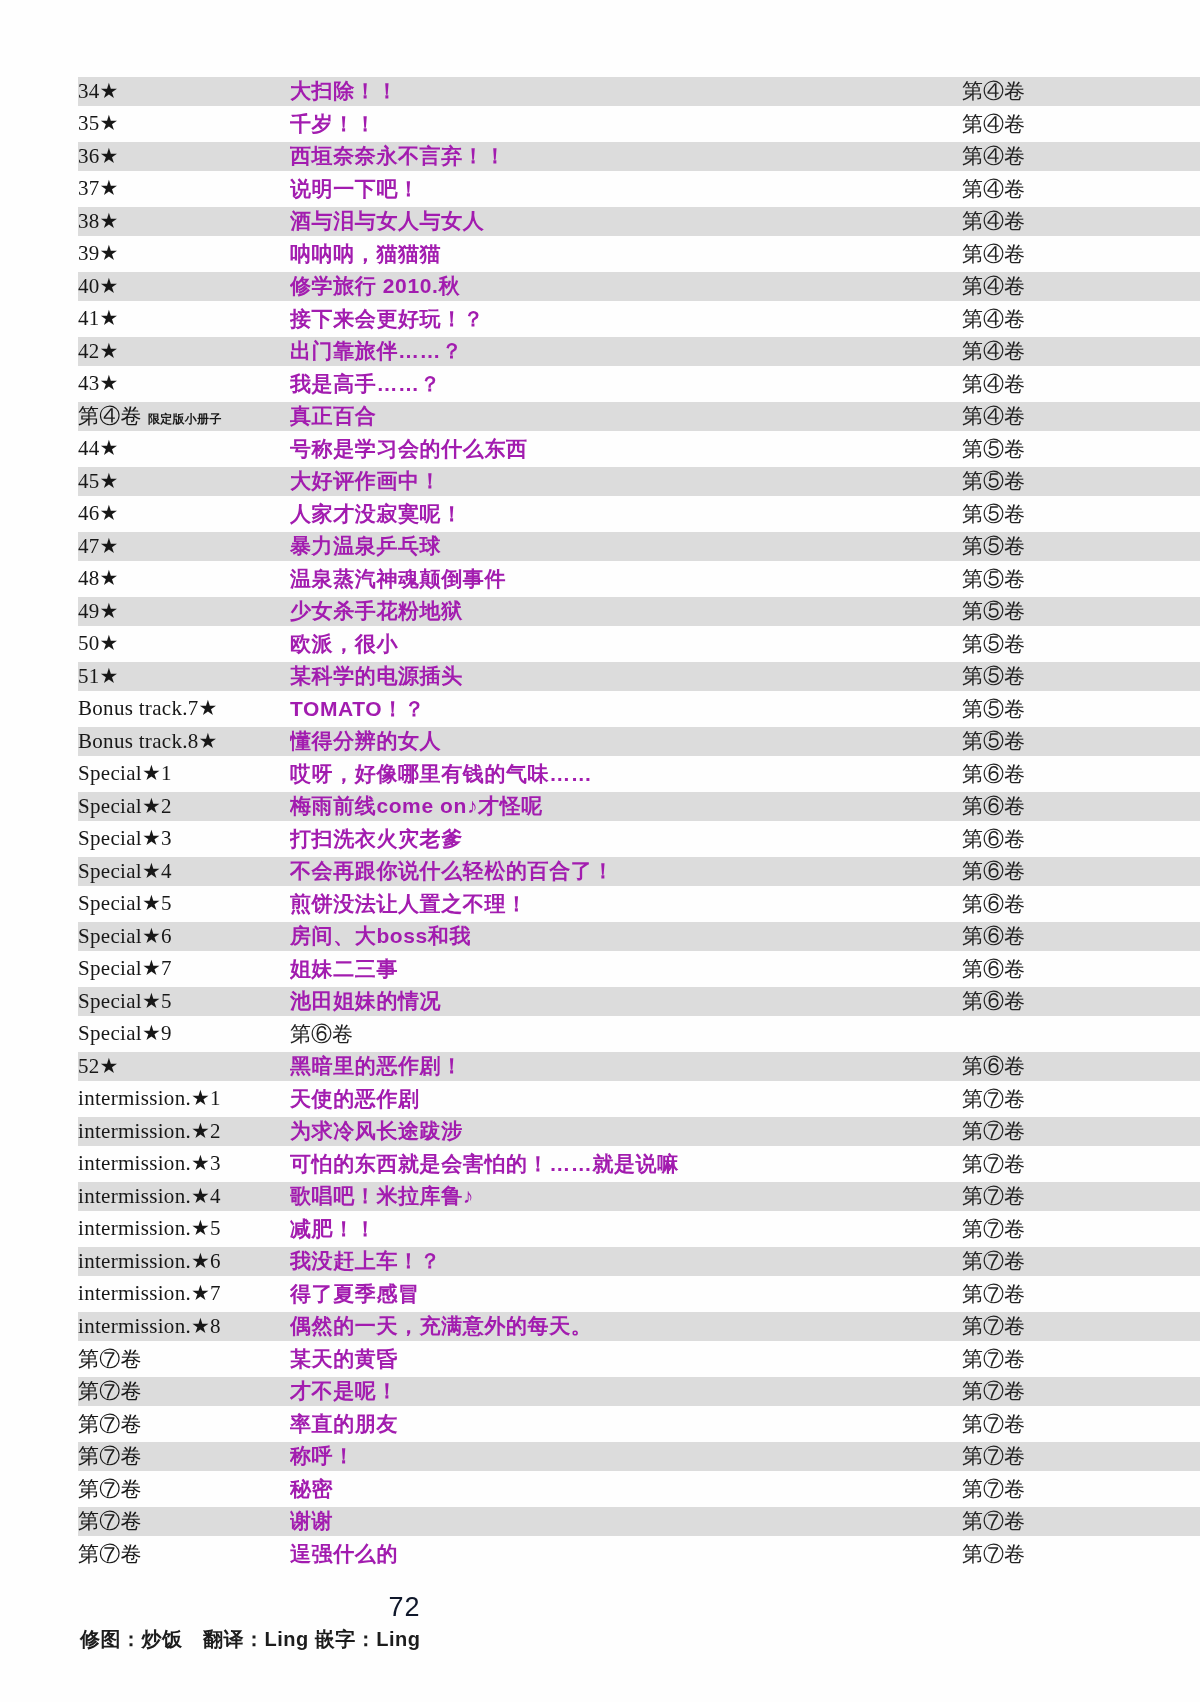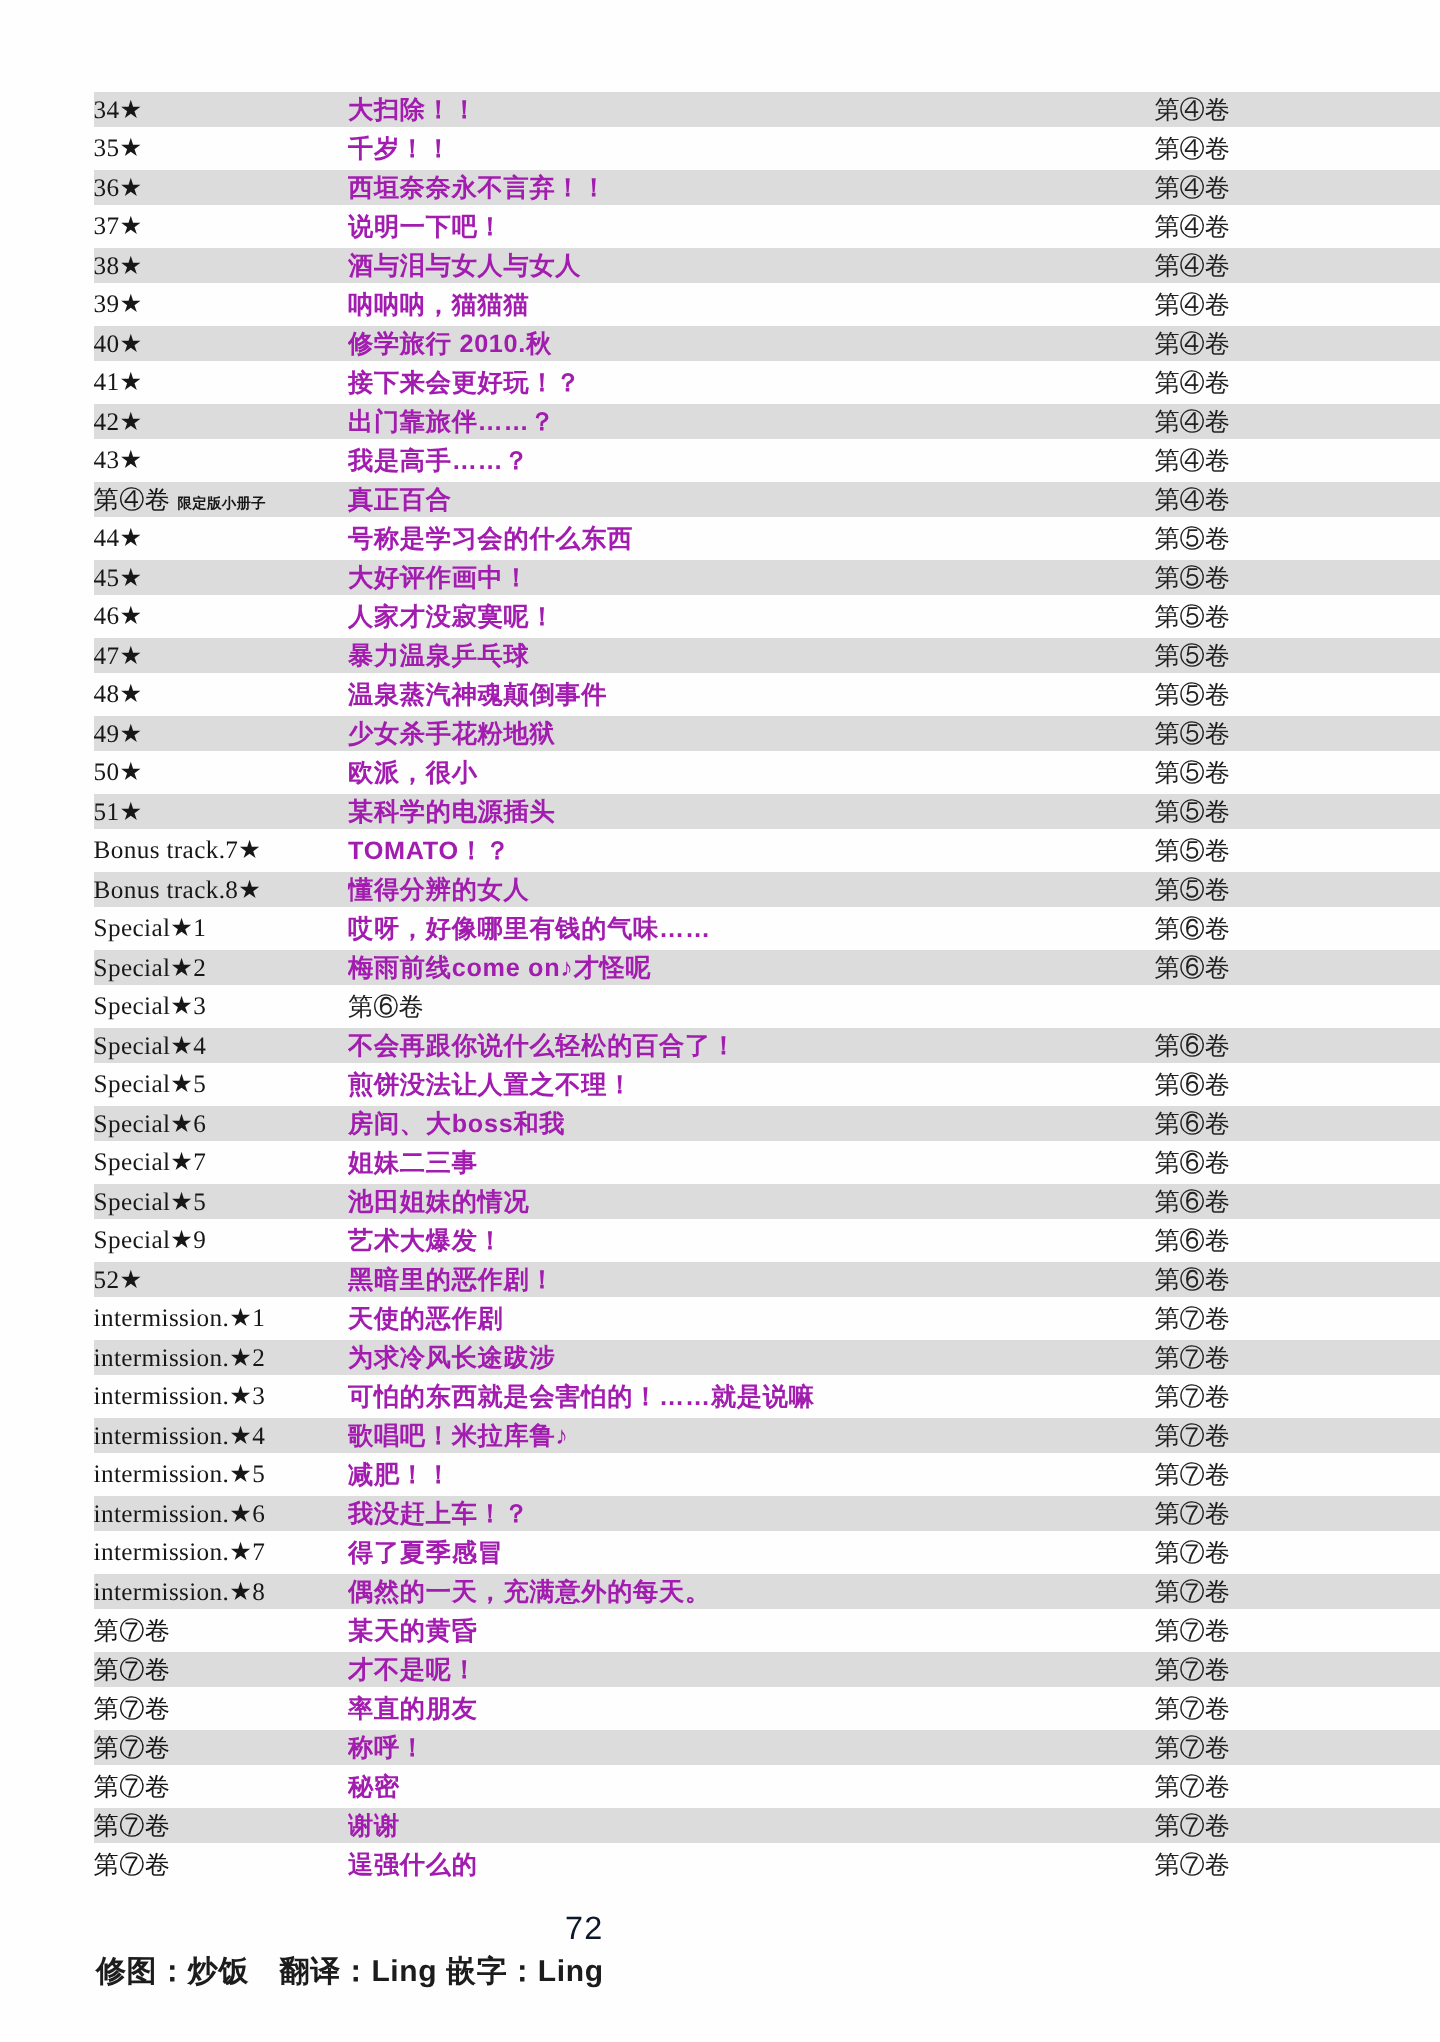--- a/index.html
+++ b/index.html
@@ -73,21 +73,21 @@
     top: 1592px;
   }
   .page-number {
     font-size: 27px;
     letter-spacing: 1px;
     color: #0f172a;
     text-align: right;
   }
   .credits {
     margin-top: 3px;
-    font-size: 25px;
+    font-size: 20px;
     font-weight: bold;
     letter-spacing: 0.5px;
     color: #1c1c1c;
   }
 </style>
 </head>
 <body style="background: rgb(254, 254, 254);">
 
 <main class="page">
 
@@ -297,20 +297,21 @@
       </span>
       <span class="cell c-title">梅雨前线come on♪才怪呢</span>
       <span class="cell c-vol">第⑥卷</span>
     </div>
 
     <div class="row">
       <span class="cell c-id">
         <span class="c-id-main">Special★3</span>
         <span class="c-id-sub"></span>
       </span>
+      <span class="cell c-title">打扫洗衣火灾老爹</span>
       <span class="cell c-vol">第⑥卷</span>
     </div>
 
     <div class="row stripe">
       <span class="cell c-id">
         <span class="c-id-main">Special★4</span>
         <span class="c-id-sub"></span>
       </span>
       <span class="cell c-title">不会再跟你说什么轻松的百合了！</span>
       <span class="cell c-vol">第⑥卷</span>
@@ -350,21 +351,20 @@
       </span>
       <span class="cell c-title">池田姐妹的情况</span>
       <span class="cell c-vol">第⑥卷</span>
     </div>
 
     <div class="row">
       <span class="cell c-id">
         <span class="c-id-main">Special★9</span>
         <span class="c-id-sub"></span>
       </span>
-      <span class="cell c-title">艺术大爆发！</span>
       <span class="cell c-vol">第⑥卷</span>
     </div>
 
     <div class="row stripe">
       <span class="cell c-id">
         <span class="c-id-main">52★</span>
         <span class="c-id-sub"></span>
       </span>
       <span class="cell c-title">黑暗里的恶作剧！</span>
       <span class="cell c-vol">第⑥卷</span>

